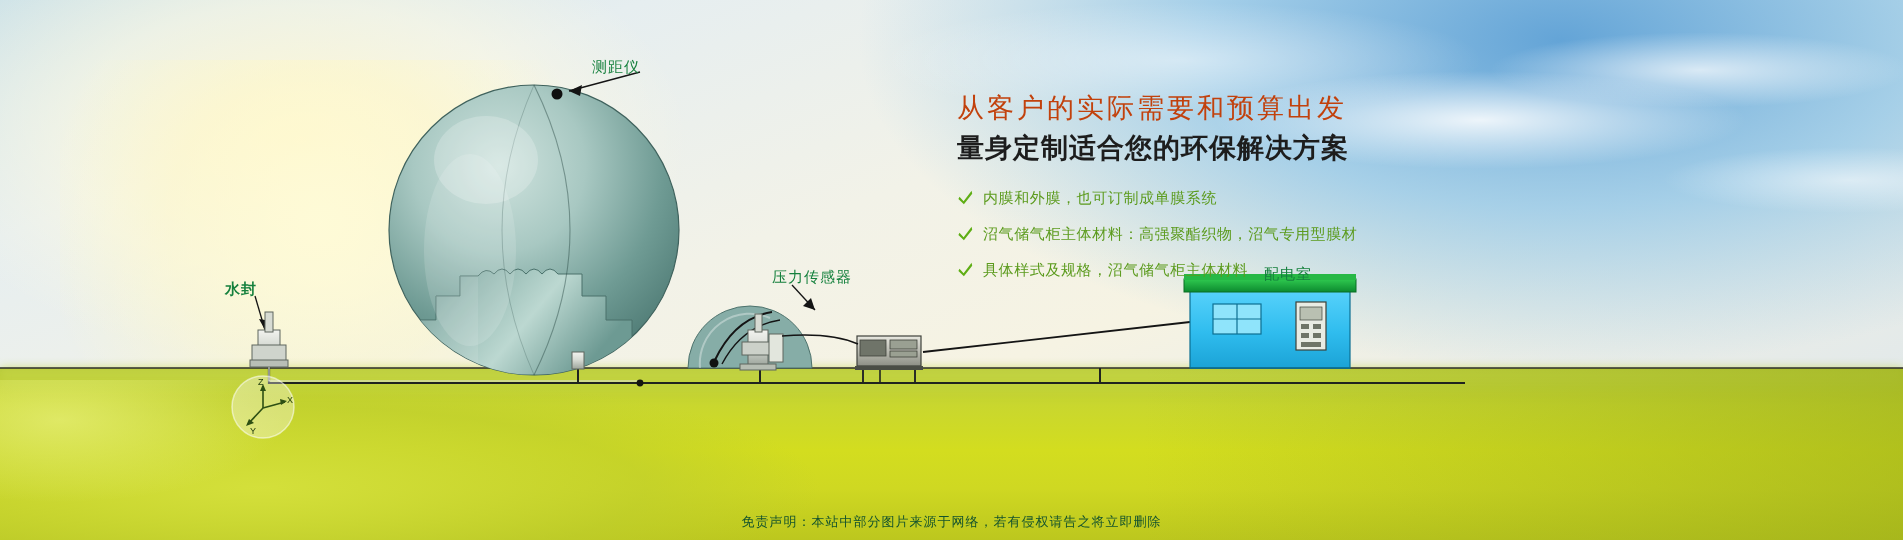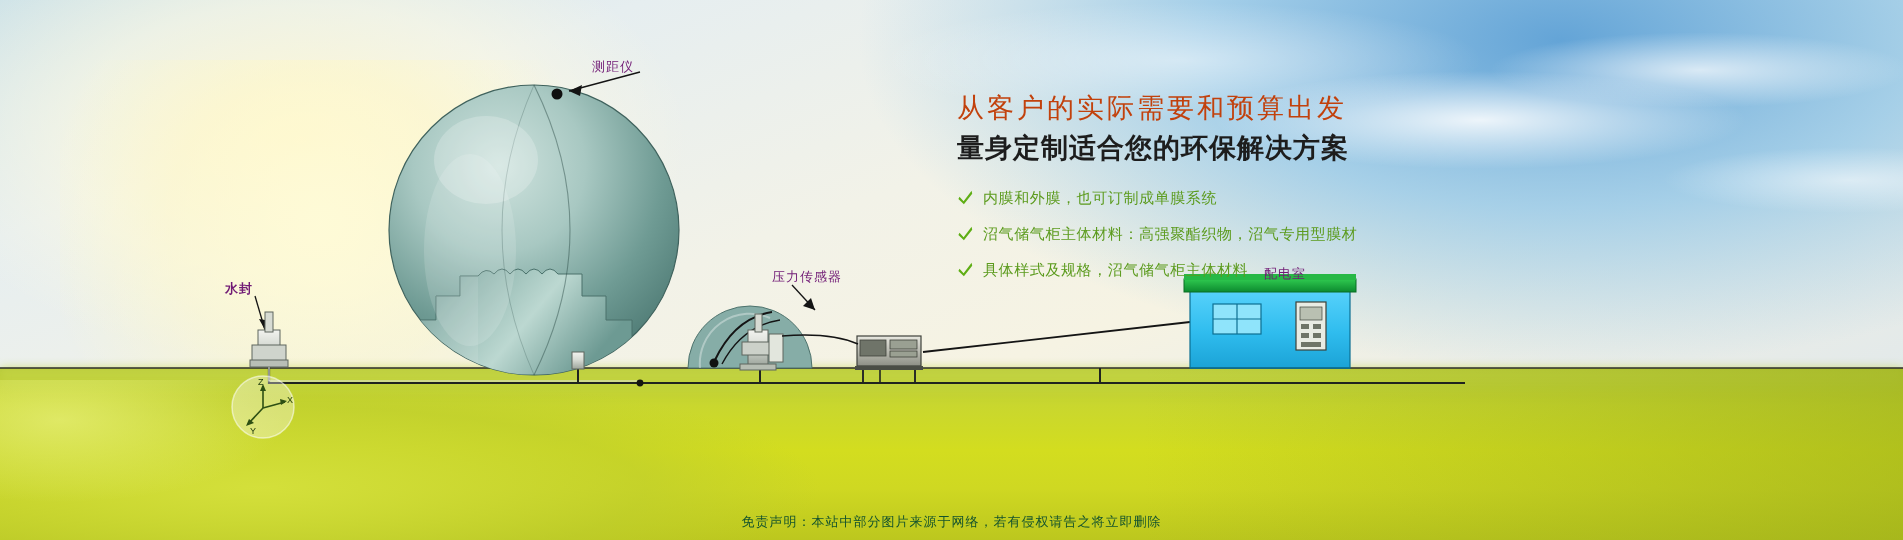--- a/index.html
+++ b/index.html
@@ -75,21 +75,21 @@
   .tick{
     width:17px;height:17px;margin-right:9px;flex:0 0 auto;
     display:block;
   }
   .bullet-text{
     font-size:15px;color:#5c9b1e;letter-spacing:.6px;line-height:1;
   }
 
   
   .lbl{
-    position:absolute;font-size:13px;color:#701a75;white-space:nowrap;
+    position:absolute;font-size:15px;color:#15803d;white-space:nowrap;
     letter-spacing:1px;
   }
   #label-rangefinder{left:592px;top:58px;}
   #label-waterseal{left:225px;top:280px;font-weight:bold;}
   #label-pressure{left:772px;top:268px;}
   #label-distribution{left:1264px;top:265px;font-family:Liberation Serif, serif;}
 
   
   .axis-badge{position:absolute;left:228px;top:372px;width:70px;height:70px;}
 

